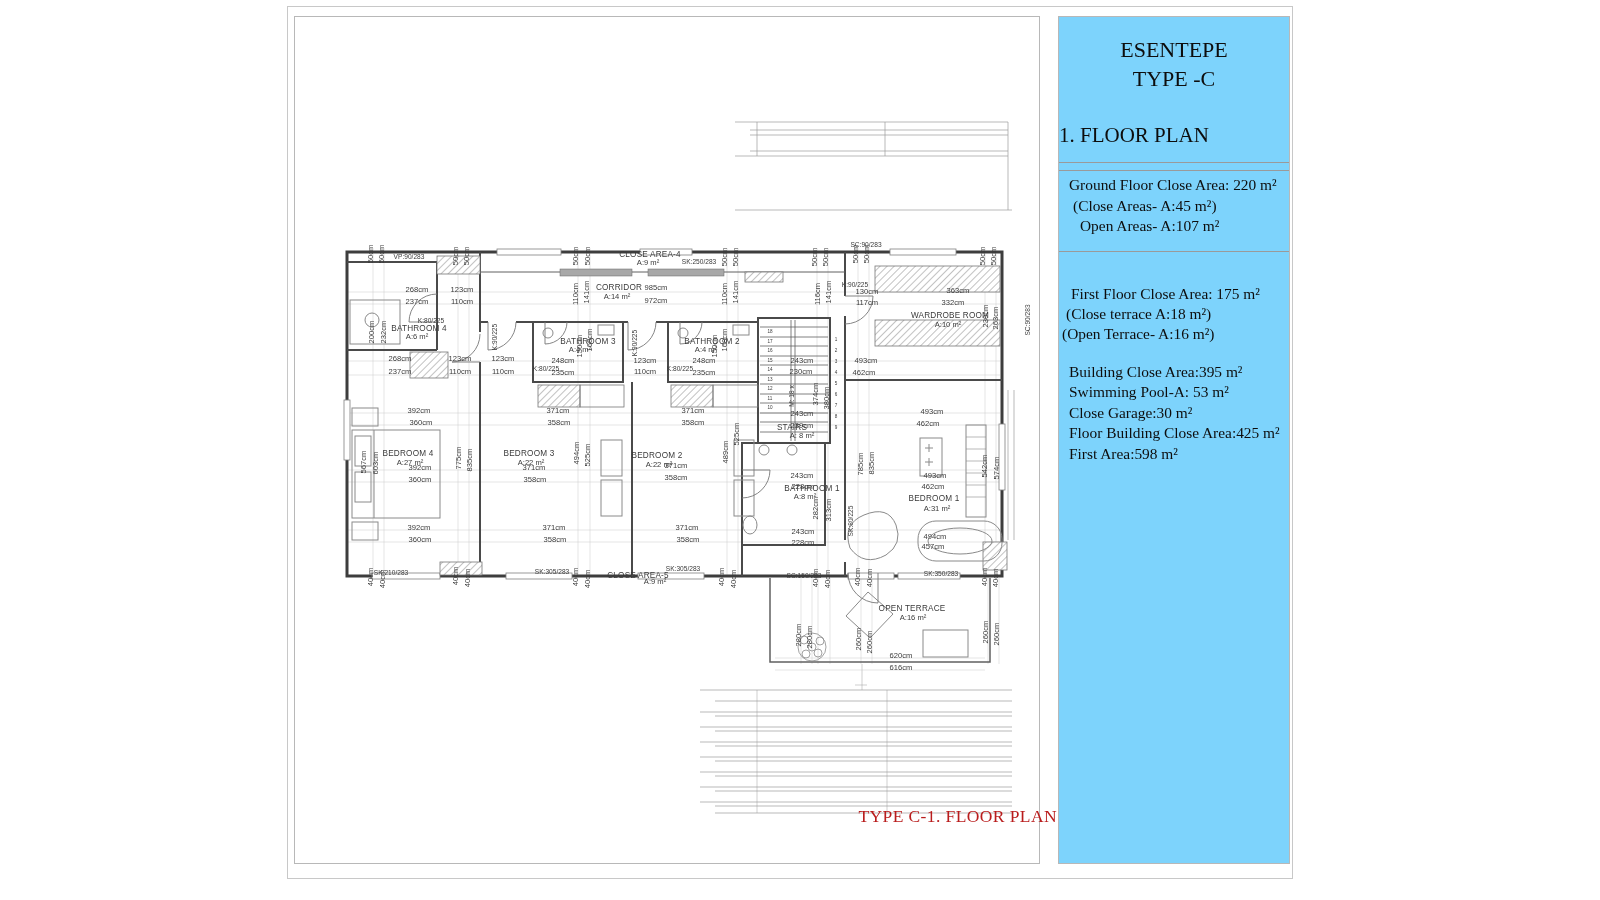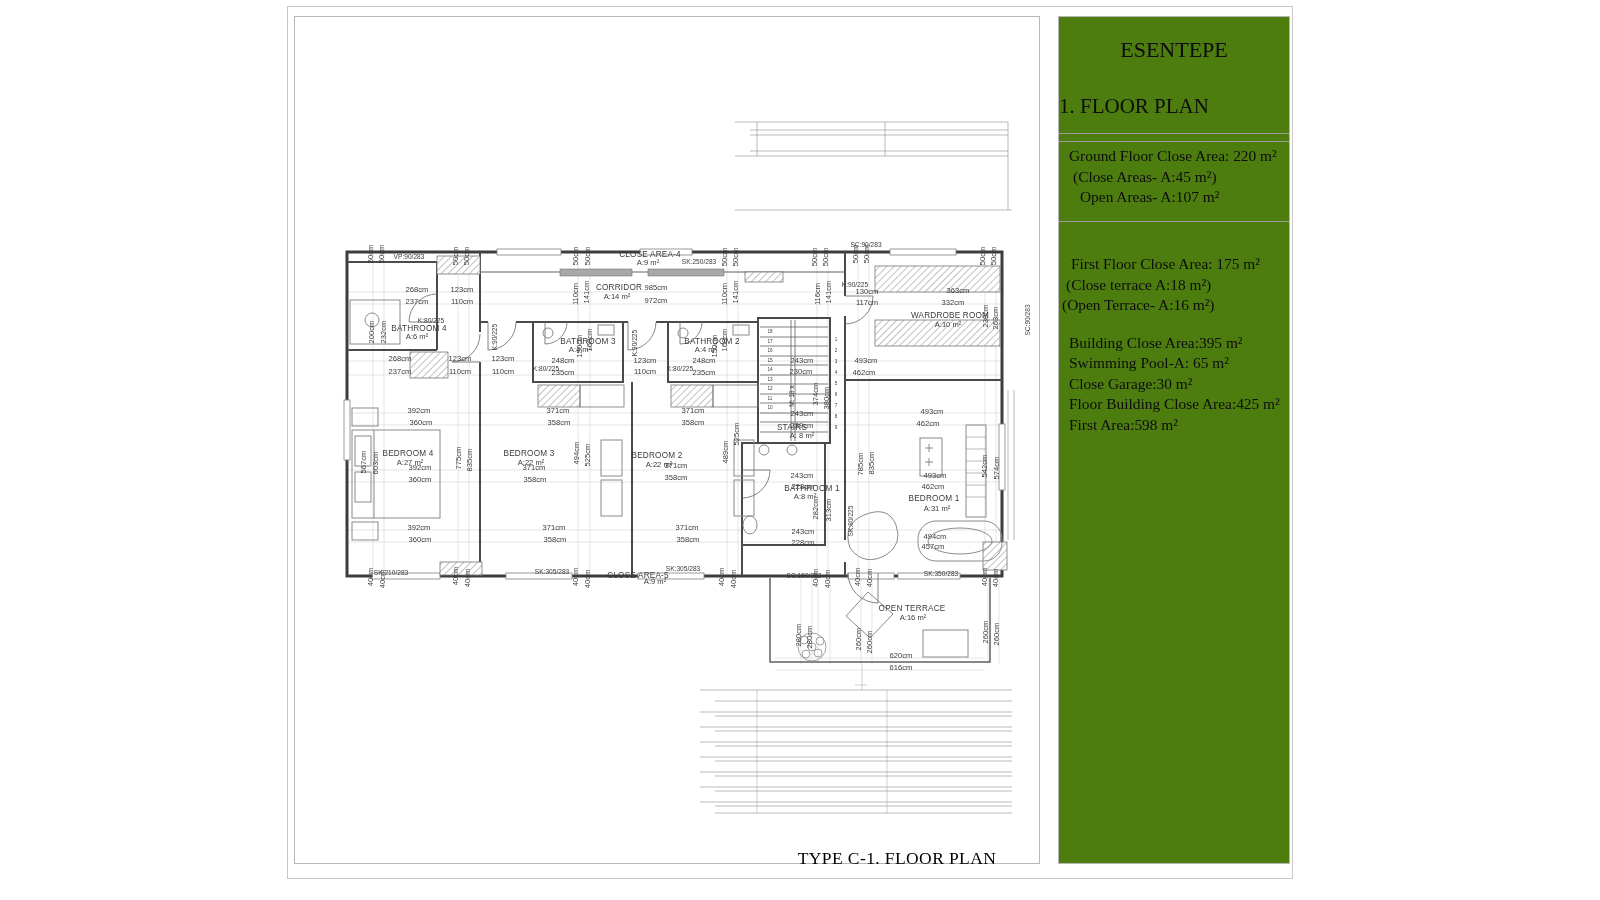--- a/index.html
+++ b/index.html
@@ -1,23 +1,23 @@
 <!DOCTYPE html>
 <html><head>
 <meta charset="utf-8">
 <style>
   html,body{margin:0;padding:0;background:#fff;width:1600px;height:900px;overflow:hidden;
     font-family:"Liberation Serif",serif;color:#1c1c1c}
   .abs{position:absolute}
   .sheet{left:287px;top:6px;width:1004px;height:871px;border:1px solid #c8c8c8;background:#fff}
   .plan-box{left:294px;top:16px;width:744px;height:846px;border:1px solid #b8b8b8;background:#fff}
-  .panel-box{left:1058px;top:16px;width:230px;height:846px;border:1px solid #b8b8b8;background:#4d7c0f}
+  .panel-box{left:1058px;top:16px;width:230px;height:846px;border:1px solid #b8b8b8;background:#7dd3fc}
   #plan-svg{left:0;top:0;width:1600px;height:900px;pointer-events:none}
-  .caption{left:737px;top:848px;width:320px;text-align:center;
-    font:17.5px "Liberation Serif",serif;letter-spacing:.4px;color:#000000}
+  .caption{left:737px;top:806px;width:320px;text-align:right;
+    font:17.5px "Liberation Serif",serif;letter-spacing:.4px;color:#b91c1c}
   
   .p-title{margin-top:18px;text-align:center;font-size:22px;line-height:1.32;color:#0d0d0d}
   .p-sub{margin-top:30px;text-align:left;font-size:21px;color:#0d0d0d}
   .rule{margin-top:14px;height:0;border-top:1px solid #9a9a9a}
   .rule.double{height:7px;border-bottom:1px solid #9a9a9a}
   .p-sec{margin-top:4px;font-size:15.4px;line-height:1.33;color:#0d0d0d}
   .p-sec .pline{padding-left:10px;white-space:nowrap}
   .sec-ground .pline:nth-child(2){padding-left:14px}
   .sec-ground .pline:nth-child(3){padding-left:21px}
   .sec-first{margin-top:32px}
@@ -350,36 +350,37 @@
       <text transform="translate(836,396)" class="lt-num">6</text>
       <text transform="translate(836,407)" class="lt-num">7</text>
       <text transform="translate(836,418)" class="lt-num">8</text>
       <text transform="translate(836,429)" class="lt-num">9</text>
     </g>
 </svg>
 
 <div class="abs panel-box">
   <div class="p-title">
     <div>ESENTEPE</div>
+    <div>TYPE -C</div>
   </div>
   <div class="p-sub">1. FLOOR PLAN</div>
   <div class="rule double"></div>
   <div class="p-sec sec-ground">
       <div class="pline">Ground Floor Close Area: 220 m²</div>
       <div class="pline">(Close Areas- A:45 m²)</div>
       <div class="pline">Open Areas- A:107 m²</div>
     </div>
   <div class="rule"></div>
   <div class="p-sec sec-first">
       <div class="pline">First Floor Close Area: 175 m²</div>
       <div class="pline">(Close terrace A:18 m²)</div>
       <div class="pline">(Open Terrace- A:16 m²)</div>
     </div>
   <div class="p-sec sec-totals">
       <div class="pline">Building Close Area:395 m²</div>
-      <div class="pline">Swimming Pool-A: 65 m²</div>
+      <div class="pline">Swimming Pool-A: 53 m²</div>
       <div class="pline">Close Garage:30 m²</div>
       <div class="pline">Floor Building Close Area:425 m²</div>
       <div class="pline">First Area:598 m²</div>
     </div>
 </div>
 
 <div class="abs caption">TYPE C-1. FLOOR PLAN</div>
 
 </body></html>

